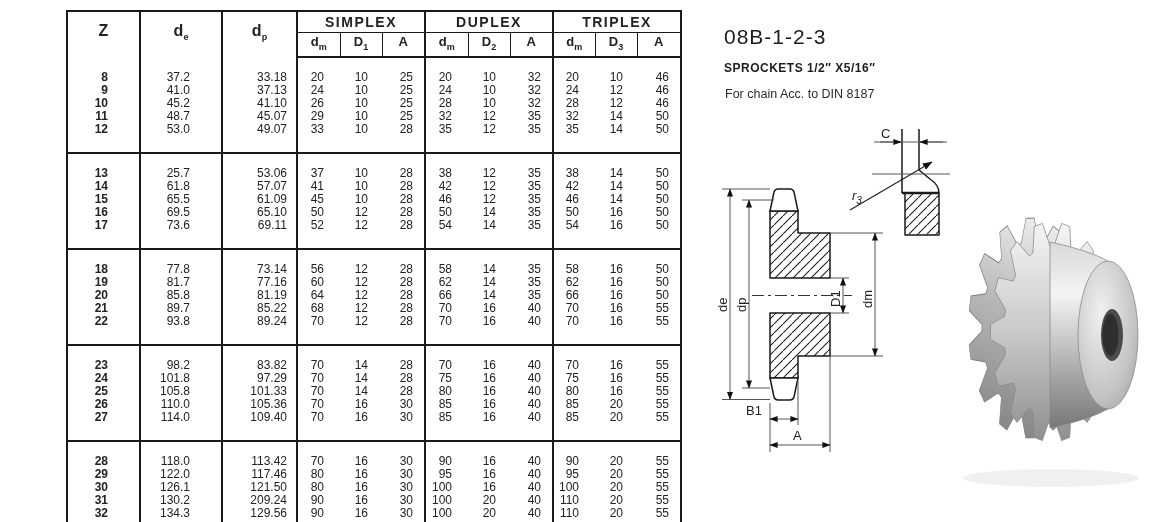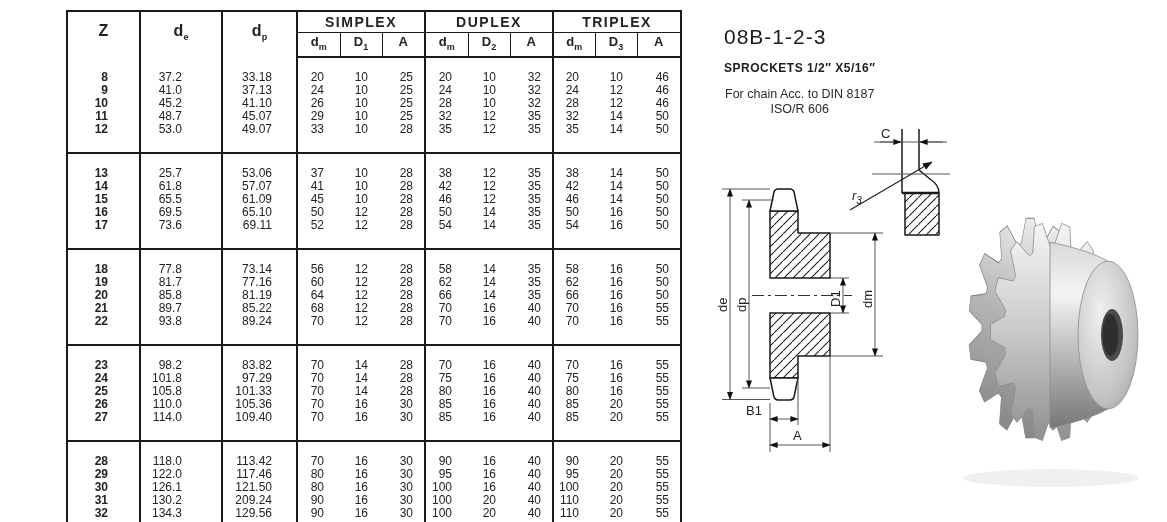--- a/index.html
+++ b/index.html
@@ -24,22 +24,22 @@
   .spec th.gh{font-size:14px;font-weight:bold;height:20px;letter-spacing:1.5px;text-align:center;
       border-bottom:1.5px solid #1a1a1a;}
   .spec th.gb{border-right:2px solid #1a1a1a;}
   .spec th.sh{font-size:13px;font-weight:bold;height:23px;text-align:center;
       border-right:1.5px solid #1a1a1a;border-bottom:2px solid #1a1a1a;}
   .spec th.sh.gend{border-right:2px solid #1a1a1a;}
   .spec th.sh.last{border-right:none;}
   
   .spec td{text-align:right;}
   .spec td.c0{font-weight:bold;padding-right:31px;border-right:2px solid #1a1a1a;}
-  .spec td.c1{padding-right:39px;border-right:2px solid #1a1a1a;}
-  .spec td.c2{padding-right:24px;border-right:2px solid #1a1a1a;}
+  .spec td.c1{padding-right:31px;border-right:2px solid #1a1a1a;}
+  .spec td.c2{padding-right:9px;border-right:2px solid #1a1a1a;}
   .spec td.c3,.spec td.c6,.spec td.c9{padding-right:16px;}
   .spec td.c4,.spec td.c7,.spec td.c10{padding-right:14px;}
   .spec td.c5,.spec td.c8{padding-right:11px;border-right:2px solid #1a1a1a;}
   .spec td.c11{padding-right:11px;}
   .spec tbody tr:first-child td{padding-top:13px;}
   .spec tbody tr:last-child td{padding-bottom:16px;}
   .spec tbody:not(:first-of-type) tr:first-child td{border-top:2px solid #1a1a1a;}
 
   
   .info{position:absolute;left:724px;top:25px;}
@@ -457,21 +457,20 @@
           <td class="c11">55</td>
         </tr>
       </tbody>
   </table>
 
   <div class="info">
     <div class="title">08B-1-2-3</div>
     <div class="subtitle">SPROCKETS 1/2″ X5/16″</div>
     <div class="notes">
       <div class="note">For chain Acc. to DIN 8187</div>
-      <div class="note">ISO/R 606</div>
     </div>
   </div>
 
   <svg class="cross-section" viewBox="0 0 265 345">
     <defs>
       <pattern id="hat" patternUnits="userSpaceOnUse" width="9" height="9">
         <path d="M-2,11 L11,-2" stroke="#1a1a1a" stroke-width="1.1"></path>
       </pattern>
       <marker id="arr" viewBox="0 0 10 10" refX="9.5" refY="5" markerWidth="8" markerHeight="8" orient="auto-start-reverse">
         <path d="M0,1.2 L10,5 L0,8.8 Z" fill="#111"></path>

